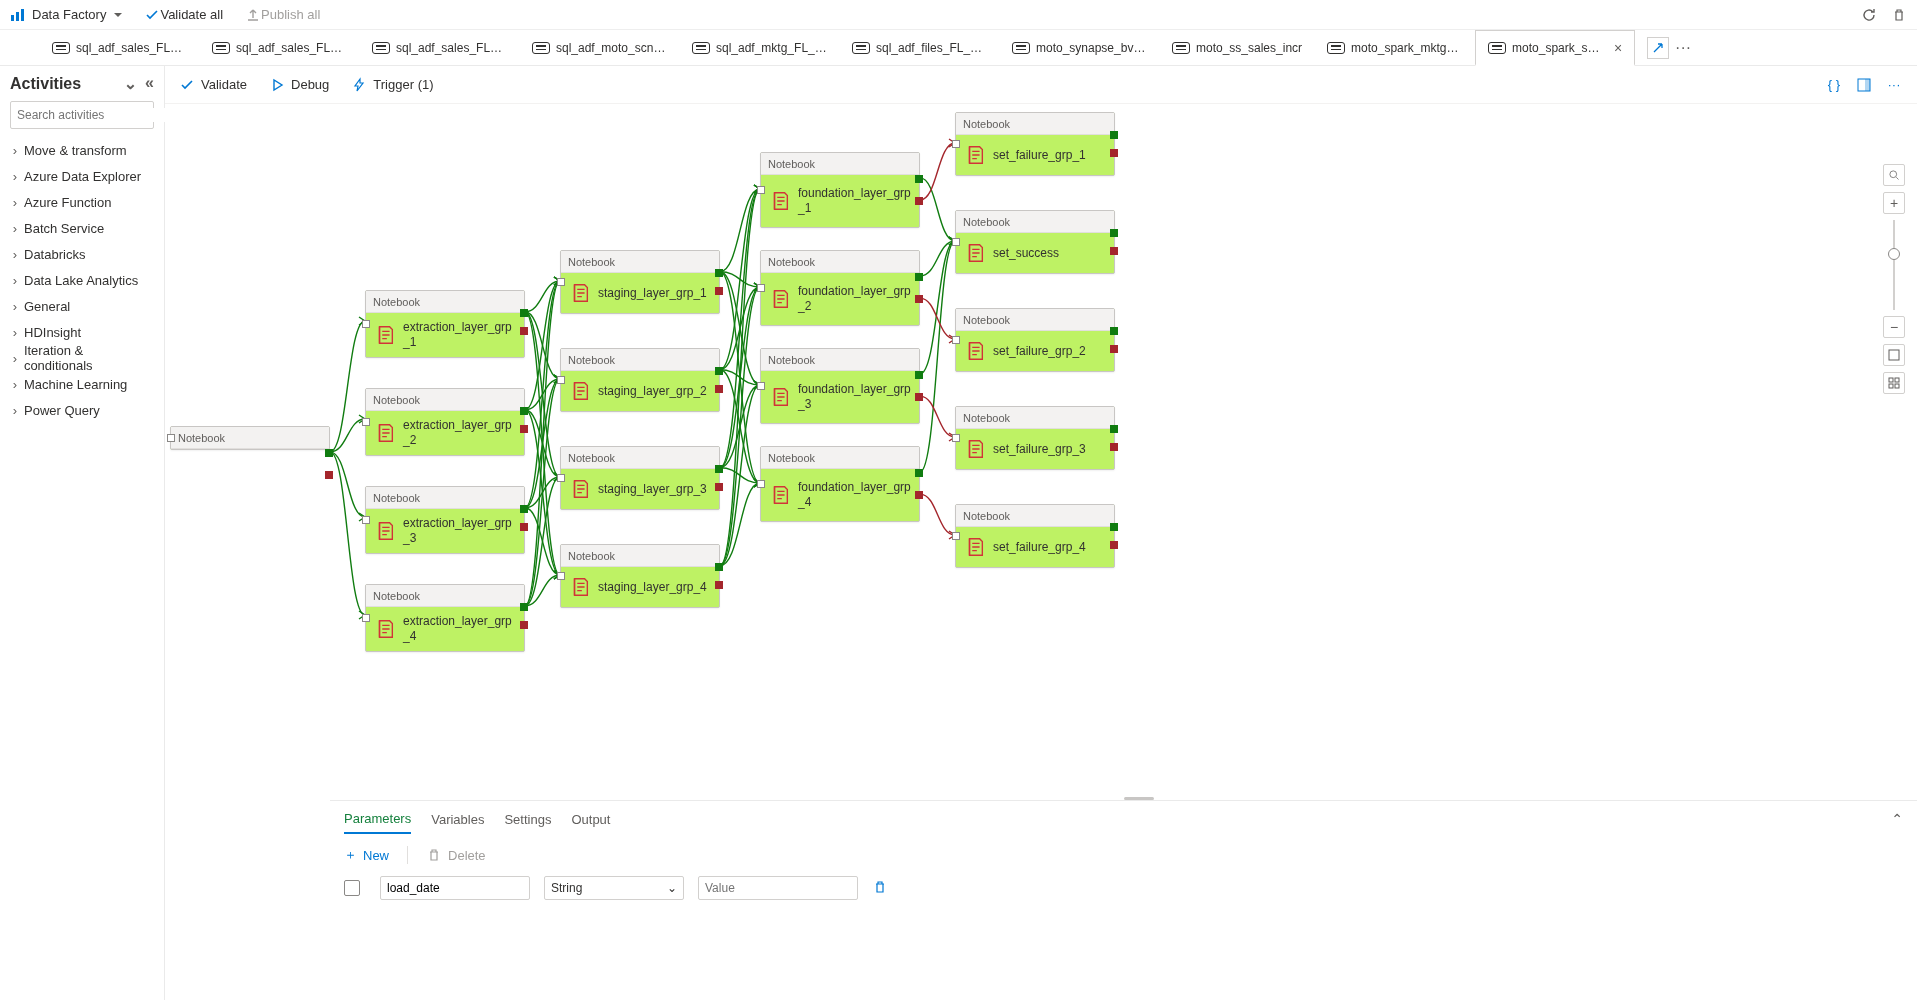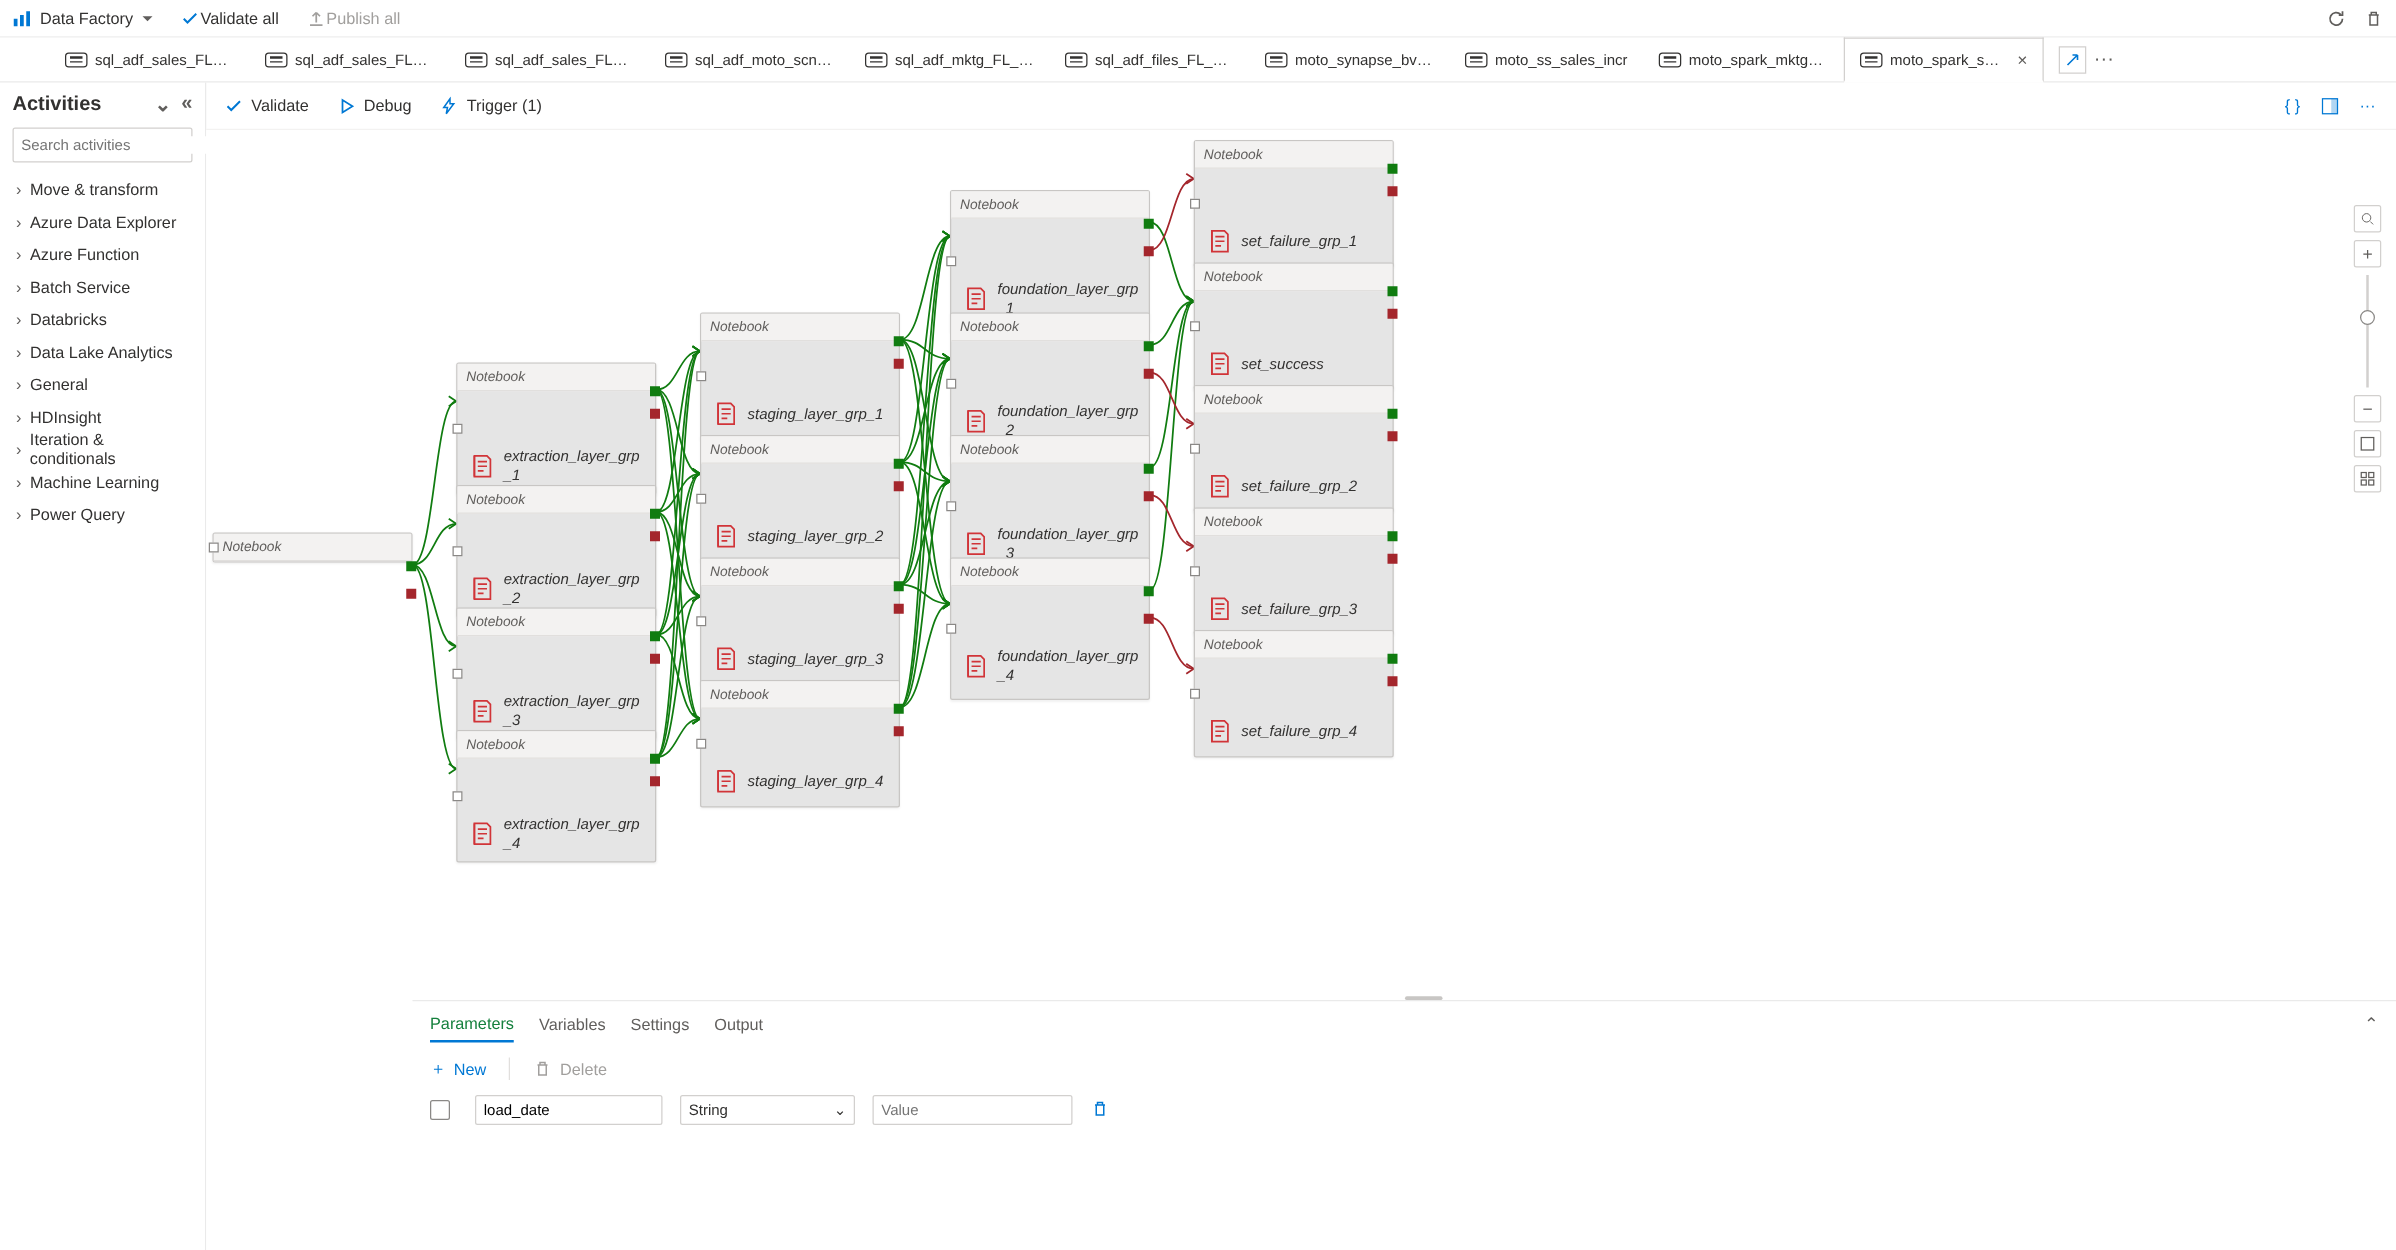--- a/index.html
+++ b/index.html
@@ -49,23 +49,23 @@
 .canvas { flex:1; position:relative; overflow:hidden; background:#fff; }
 .canvas svg.edges { position:absolute; inset:0; width:100%; height:100%; }
 
 
 .zoom { position:absolute; right:10px; top:60px; width:26px; display:flex; flex-direction:column; align-items:center; gap:6px; color:#605e5c; }
 .zoom .zbtn { width:22px; height:22px; border:1px solid #d2d0ce; border-radius:2px; display:flex; align-items:center; justify-content:center; cursor:pointer; font-size:14px; background:#fff; }
 .zoom .track { width:2px; height:90px; background:#d2d0ce; position:relative; }
 .zoom .thumb { position:absolute; top:28px; left:-5px; width:12px; height:12px; border:1px solid #8a8886; border-radius:50%; background:#fff; }
 
 
-.node { position:absolute; width:160px; border:1px solid #c8c6c4; border-radius:2px; background:#e5e5e5; box-shadow:0 1px 2px rgba(0,0,0,.06);font-style:italic; }
+.node { position:absolute; width:160px; border:1px solid #c8c6c4; border-radius:2px; background:#bef264; box-shadow:0 1px 2px rgba(0,0,0,.06); }
 .node .nhead { height:22px; background:#f3f2f1; border-bottom:1px solid #e1dfdd; font-size:11px; color:#605e5c; padding:0 7px; display:flex; align-items:center; }
-.node .nbody { display:flex; align-items:center; padding:7px 8px; gap:7px; min-height:42px;margin-top:38px; }
+.node .nbody { display:flex; align-items:center; padding:7px 8px; gap:7px; min-height:42px; }
 .node .nicon { width:22px; height:22px; flex-shrink:0; }
 .node .nlabel { font-size:12px; line-height:1.25; word-break:break-word; }
 .node .port { position:absolute; width:8px; height:8px; }
 .node .port.in { left:-4px; top:50%; transform:translateY(-50%); background:#fff; border:1px solid #8a8886; }
 .node .port.succ { right:-4px; background:#107c10; }
 .node .port.fail { right:-4px; background:#a4262c; }
 
 
 .bottom { position:absolute; left:165px; right:0; bottom:0; height:200px; border-top:1px solid #eaeaea; background:#fff; display:flex; flex-direction:column; }
 .bottom-splitter { position:absolute; top:-4px; left:50%; width:30px; height:3px; background:#c8c6c4; border-radius:2px; }

